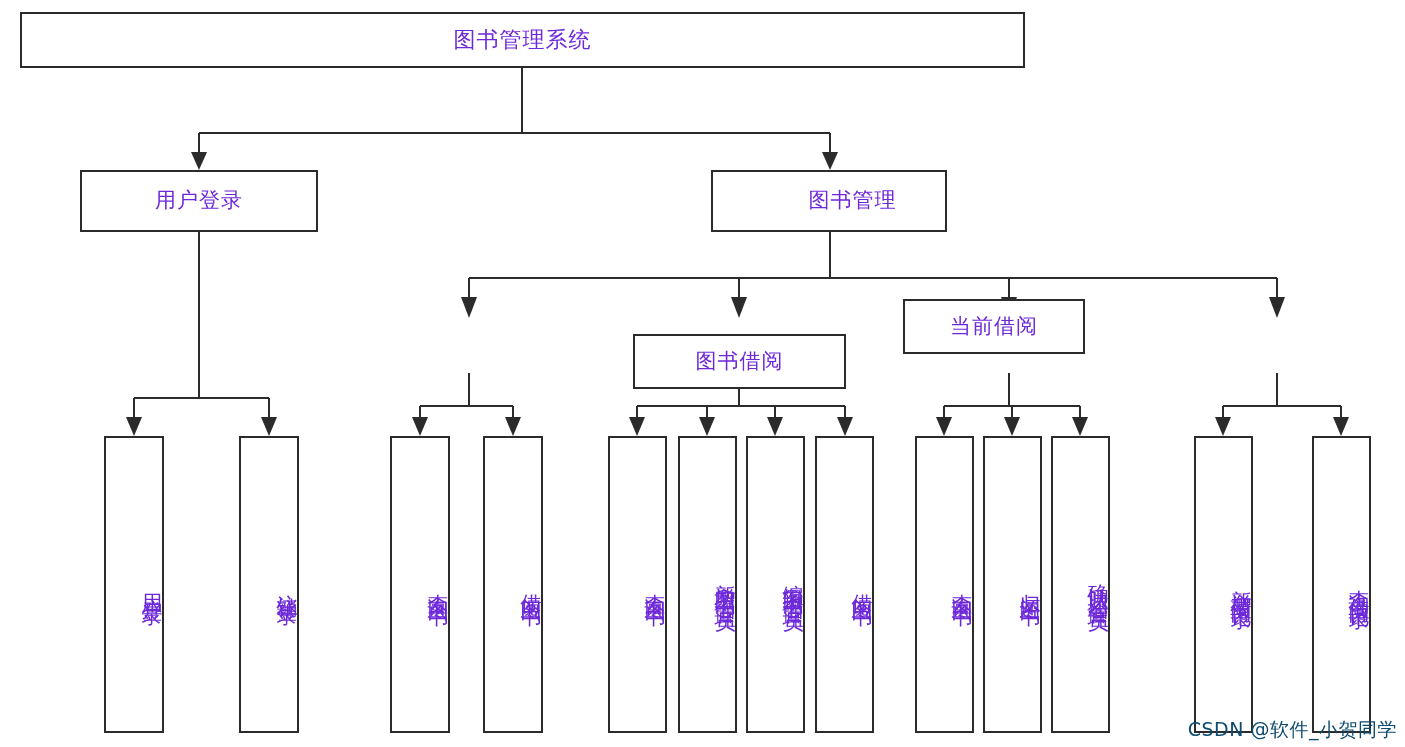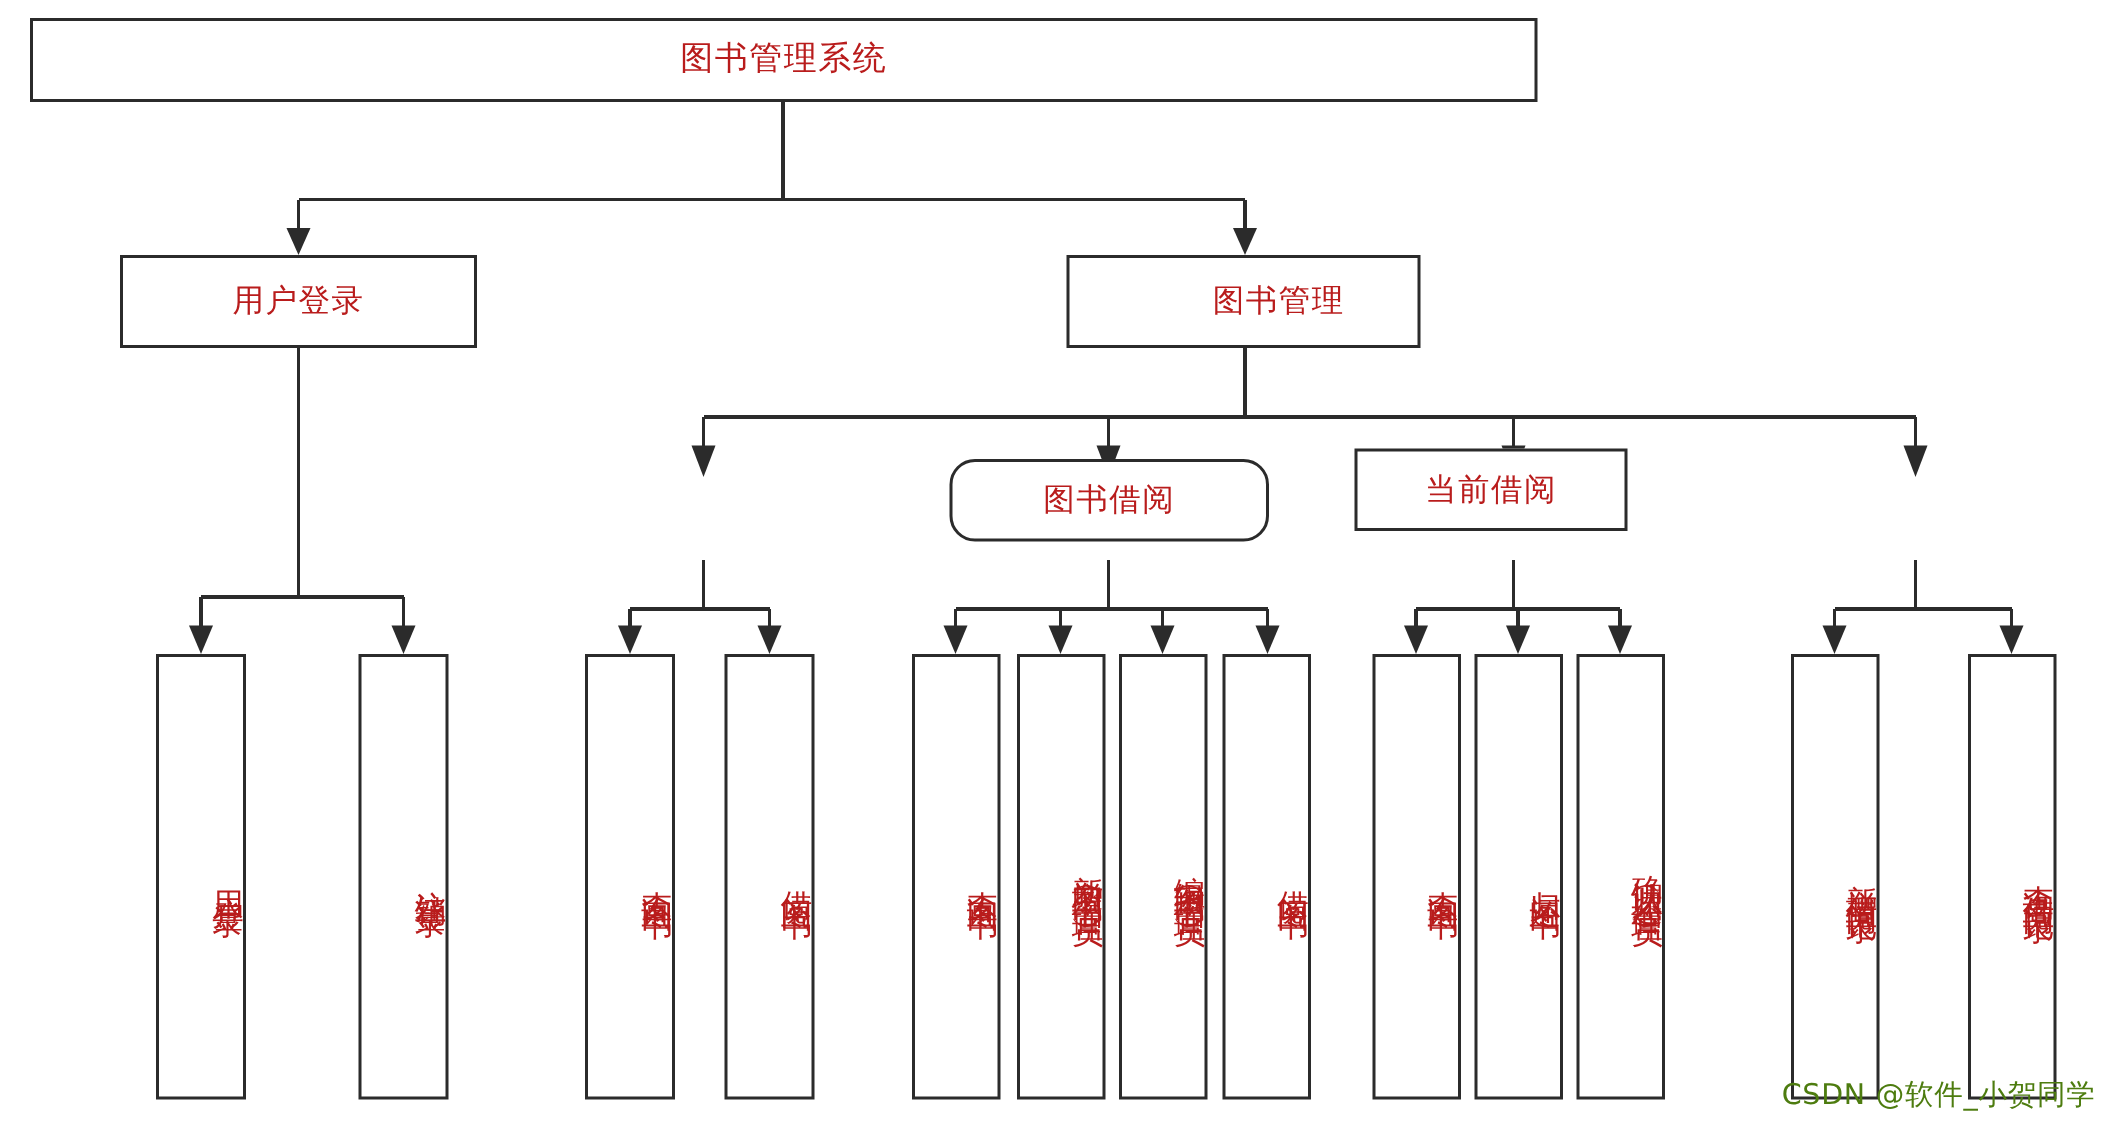--- a/index.html
+++ b/index.html
@@ -39,21 +39,21 @@
   }
   
   .node {
     position: absolute;
     box-sizing: border-box;
     background: #ffffff;
     border: 2.4px solid #2b2b2b;
     display: flex;
     align-items: center;
     justify-content: center;
-    color: #b91c1c;
+    color: #6d28d9;
   }
   .node.horiz {
     font-size: 21px;
     letter-spacing: 1px;
     line-height: 1.2;
   }
   .node.root {
     font-size: 22px;
   }
   
@@ -72,21 +72,21 @@
     text-orientation: upright;
     display: block;
     white-space: nowrap;
   }
   
   #watermark {
     position: absolute;
     right: 8px;
     bottom: 4px;
     font-size: 19px;
-    color: #4d7c0f;
+    color: #0c4a6e;
     white-space: nowrap;
     letter-spacing: 0.5px;
     user-select: none;
   }
 </style>
 </head>
 <body>
 
 <div id="canvas">
 
@@ -154,21 +154,21 @@
     <polygon class="arrowhead" points="1333,417 1349,417 1341,436"></polygon>
   </svg>
 
   <div class="node horiz root" style="left:20px; top:12px; width:1005px; height:56px;">图书管理系统</div>
 
   <div class="node horiz" style="left:80px; top:170px; width:238px; height:62px;">用户登录</div>
 
   <div class="node horiz" style="left:711px; top:170px; width:236px; height:62px;padding-left:47px;">图书管理</div>
 
 
-  <div class="node horiz" style="left:633px; top:306px; width:213px; height:55px;border-radius:17px;">图书借阅</div>
+  <div class="node horiz" style="left:633px; top:334px; width:213px; height:55px;">图书借阅</div>
 
   <div class="node horiz" style="left:903px; top:299px; width:182px; height:55px;">当前借阅</div>
 
 
   <div class="node vert" style="left:104px; top:436px; width:60px; height:297px;">
     <span class="vlabel">用户登录</span>
   </div>
 
   <div class="node vert" style="left:239px; top:436px; width:60px; height:297px;">
     <span class="vlabel">注销登录</span>

